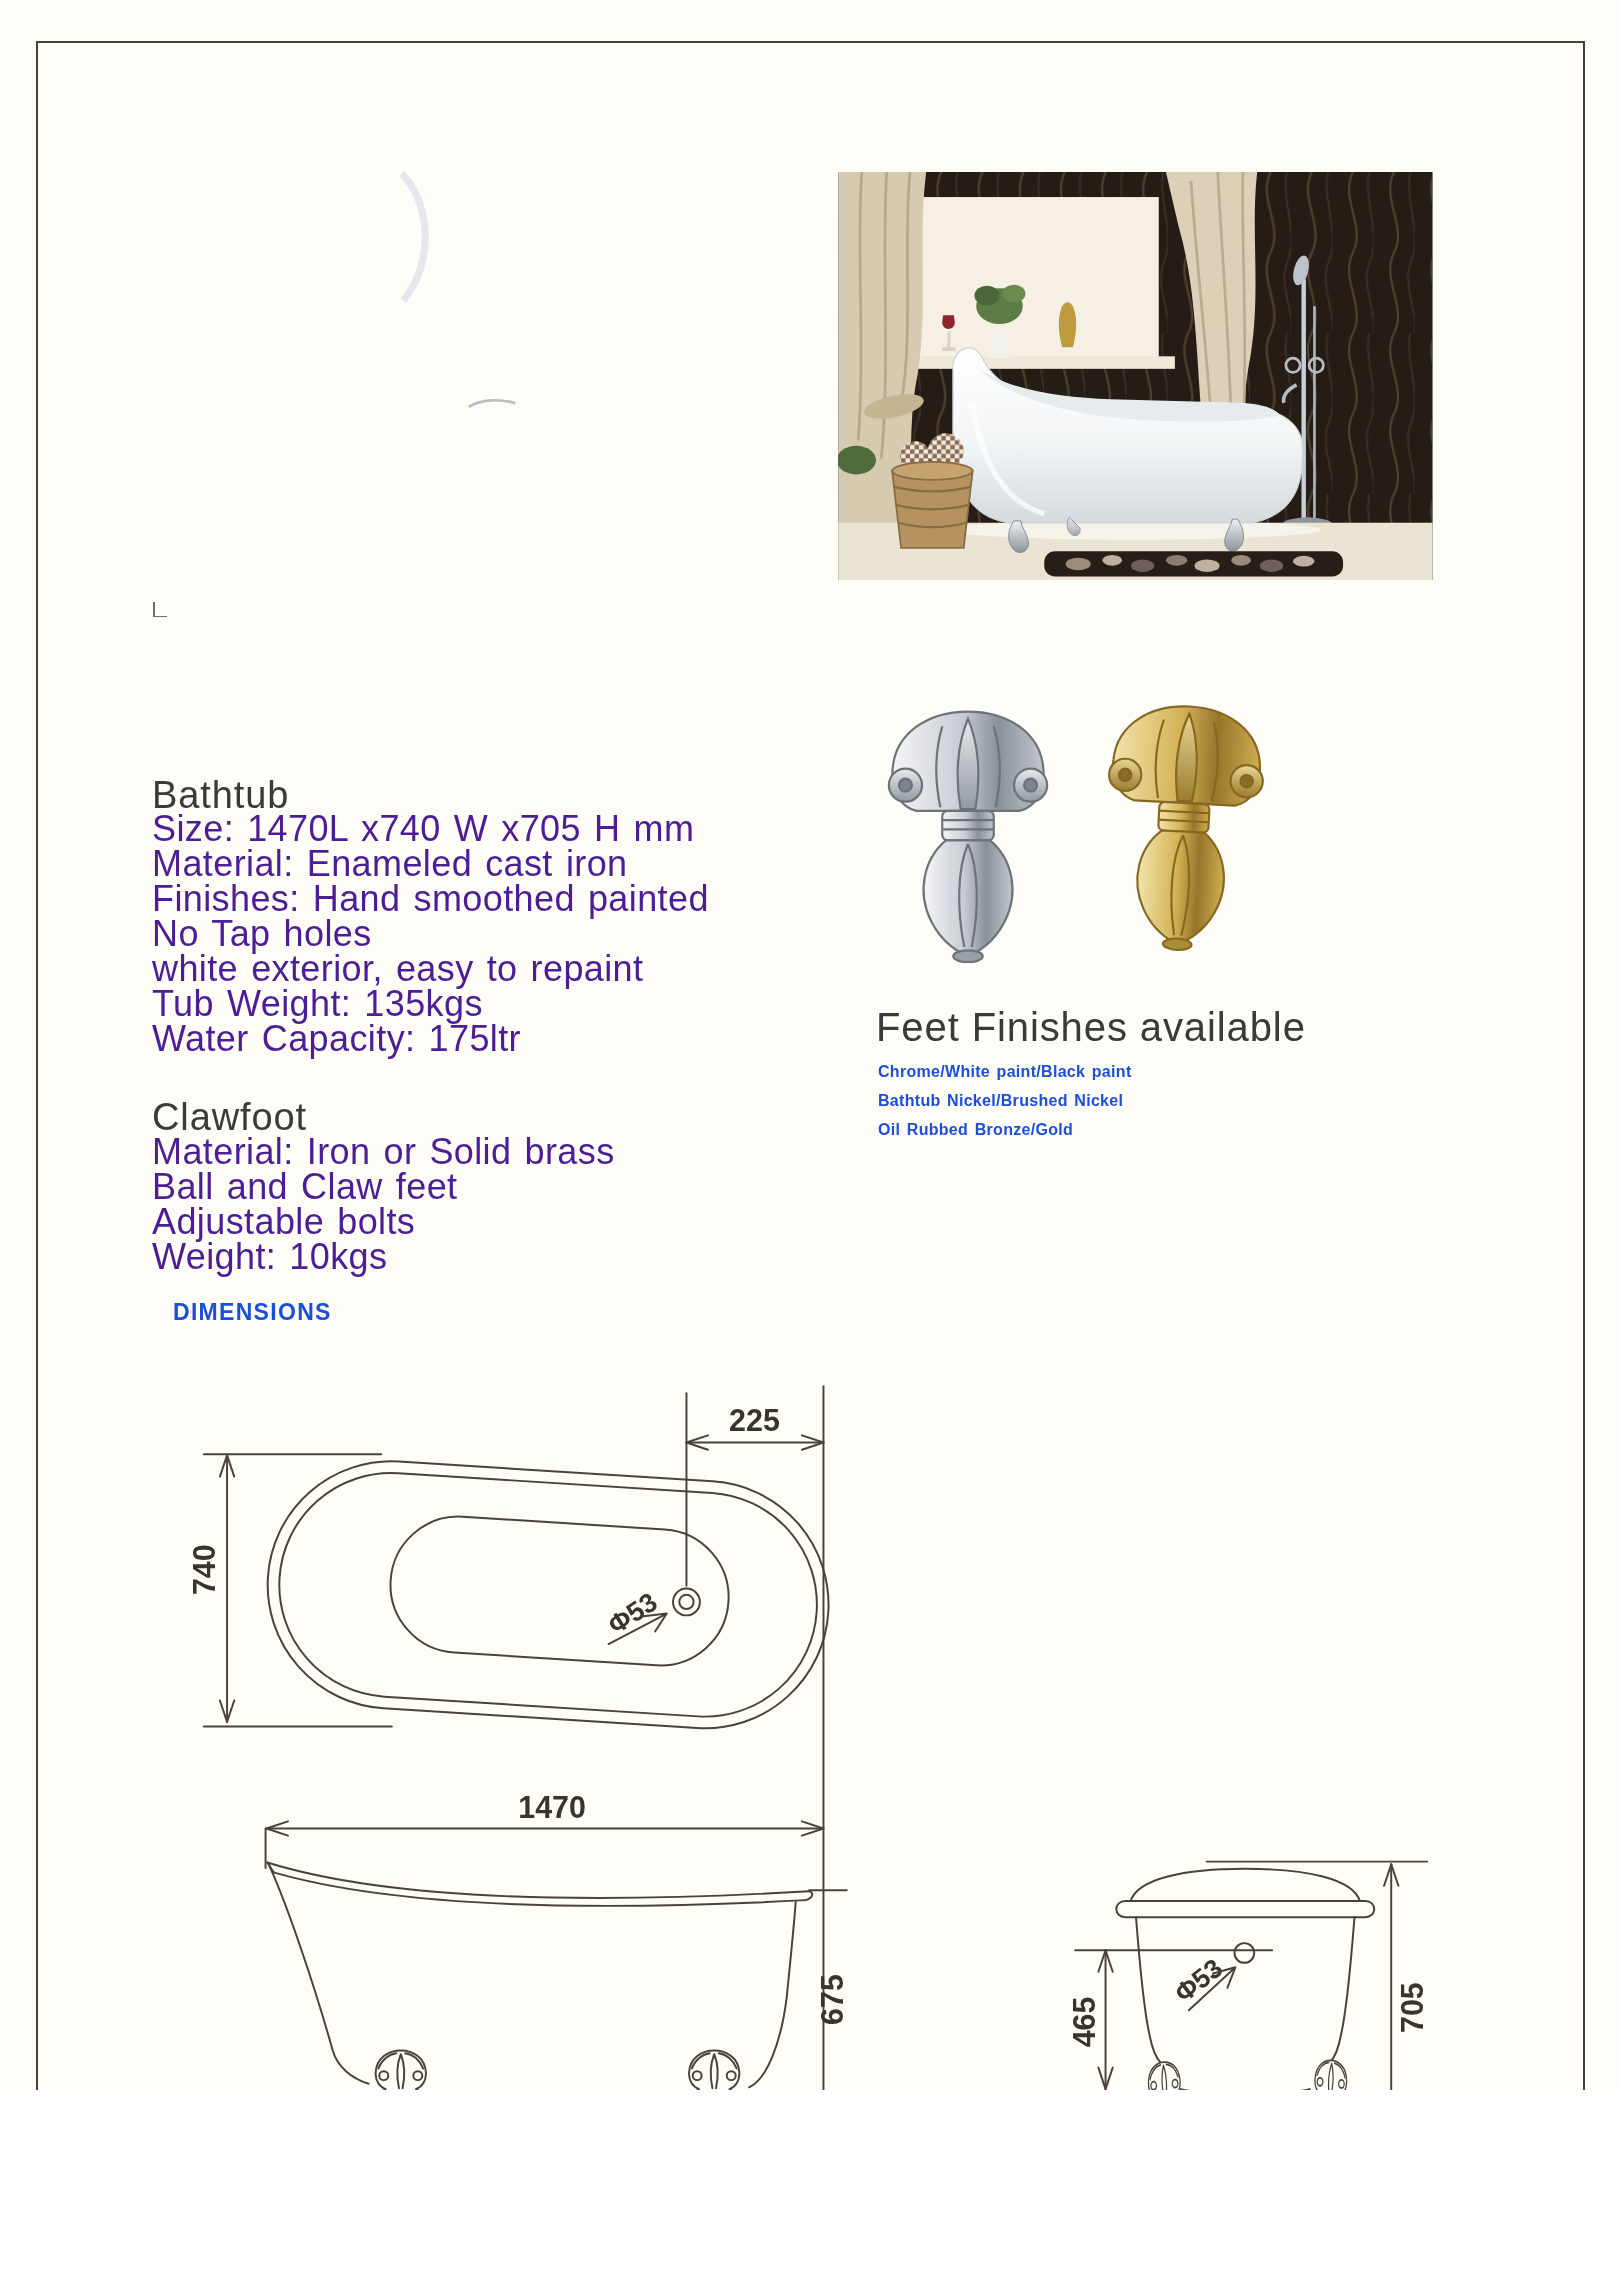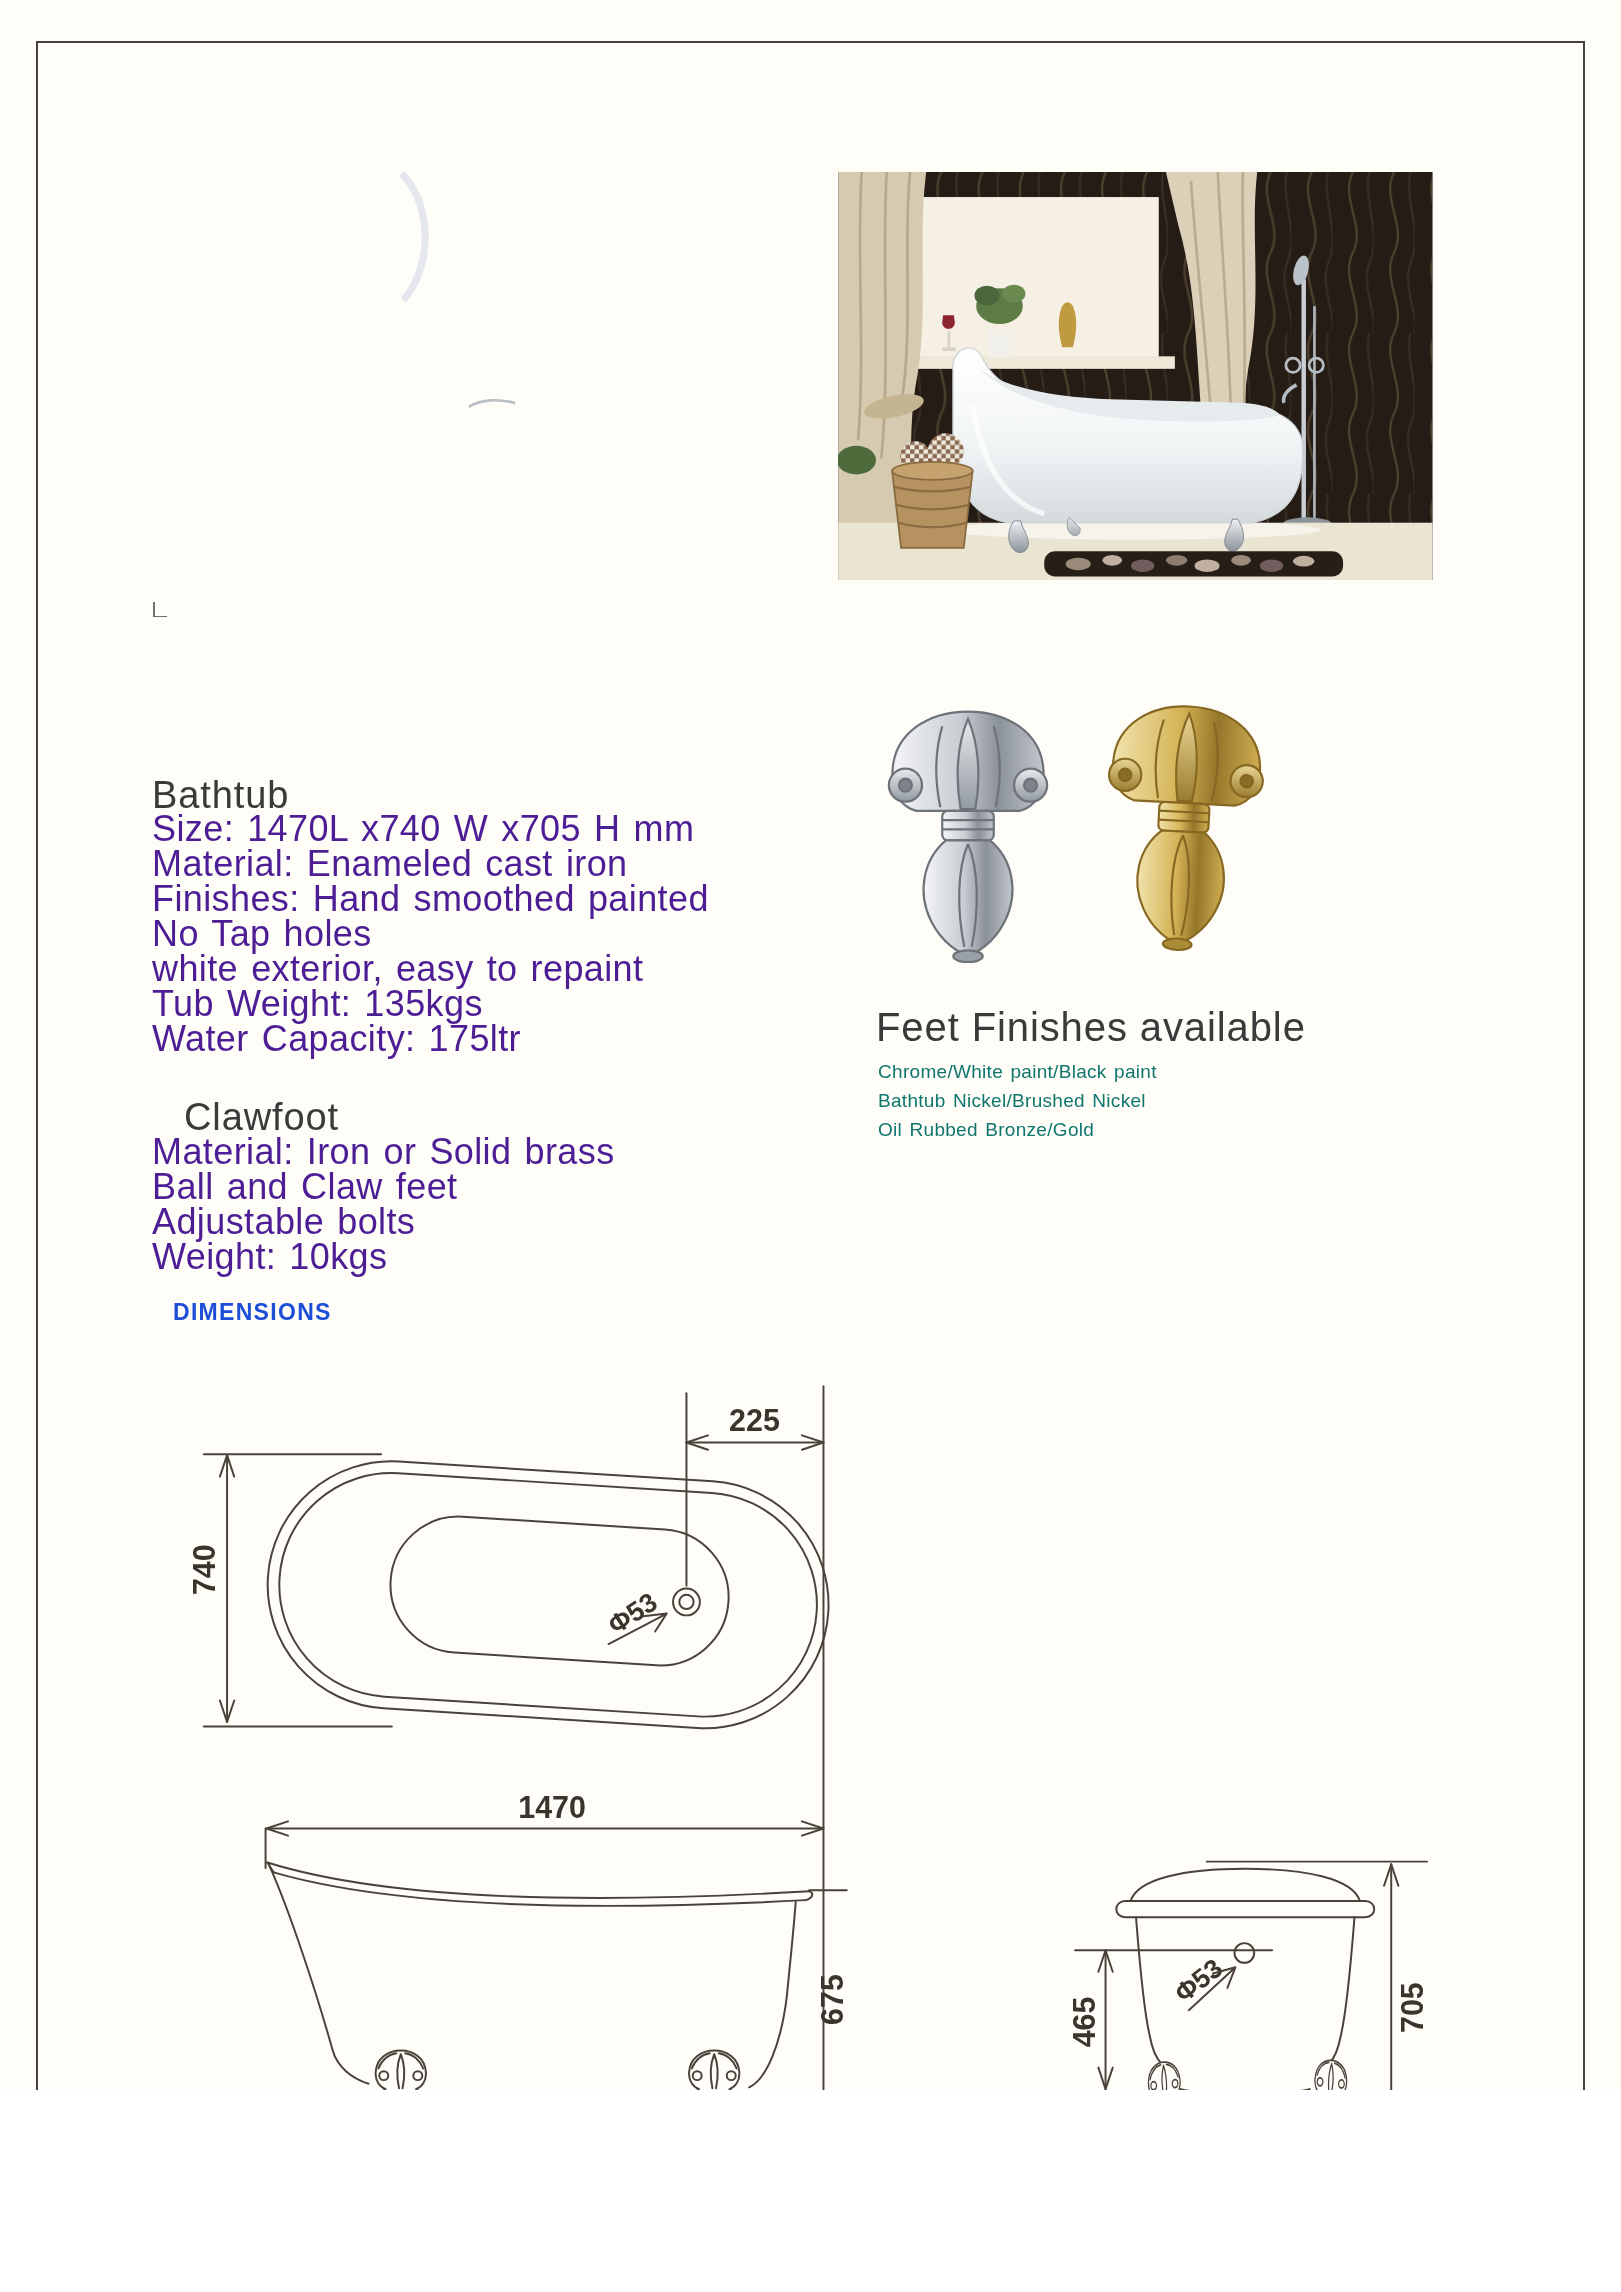--- a/index.html
+++ b/index.html
@@ -2,21 +2,21 @@
 <html style="font-size:14.3px"><head>
 <meta charset="utf-8">
 <style>
   html,body{margin:0;padding:0;background:#ffffff;}
   #page{position:relative;width:1621px;height:2090px;background:#fffdf8;overflow:hidden;
         font-family:"Liberation Sans", sans-serif;color:#3b3b3b;}
   .abs{position:absolute;}
   #border-frame{left:36px;top:41px;width:1545px;height:2210px;border:2.7px solid #45423a;}
   .heading{font-size:38px;letter-spacing:0.9px;color:#3a3a3a;}
   .speclines{font-size:36px;line-height:35px;letter-spacing:0.4px;word-spacing:2.7px;color:#4c1d95;}
-  .feetlines{font-size:19px;line-height:29px;letter-spacing:0.3px;word-spacing:1.8px;color:#0f766e;}
+  .feetlines{font-size:16px;line-height:29px;letter-spacing:0.3px;word-spacing:1.8px;color:#1d4ed8;font-weight:bold;}
   #dimensions-heading{font-size:23px;font-weight:bold;letter-spacing:1.3px;color:#1d4ed8;}
   #feet-heading{font-size:40px;letter-spacing:0.9px;}
   svg text{font-family:"Liberation Sans", sans-serif;}
   .dimtxt{font-size:34px;font-weight:bold;fill:#3a342d;}
   .phitxt{font-size:30px;font-weight:bold;fill:#3a342d;}
   .ln{fill:none;stroke:#4a423a;stroke-width:2.2;stroke-linecap:round;stroke-linejoin:round;}
 </style>
 </head>
 <body>
 
@@ -135,21 +135,21 @@
   <div class="abs speclines" style="left:152px;top:811px;">
     <div>Size: 1470L x740 W x705 H mm</div>
     <div>Material: Enameled cast iron</div>
     <div>Finishes: Hand smoothed painted</div>
     <div>No Tap holes</div>
     <div>white exterior, easy to repaint</div>
     <div>Tub Weight: 135kgs</div>
     <div>Water Capacity: 175ltr</div>
   </div>
 
-  <div class="abs heading" style="left:152px;top:1096px;margin-left:32px;">Clawfoot</div>
+  <div class="abs heading" style="left:152px;top:1096px;">Clawfoot</div>
   <div class="abs speclines" style="left:152px;top:1134px;">
     <div>Material: Iron or Solid brass</div>
     <div>Ball and Claw feet</div>
     <div>Adjustable bolts</div>
     <div>Weight: 10kgs</div>
   </div>
 
   <div id="dimensions-heading" class="abs" style="left:173px;top:1299px;">DIMENSIONS</div>
 
   <svg class="abs" style="left:876px;top:703px;" width="184" height="260" viewBox="0 0 100 140">

